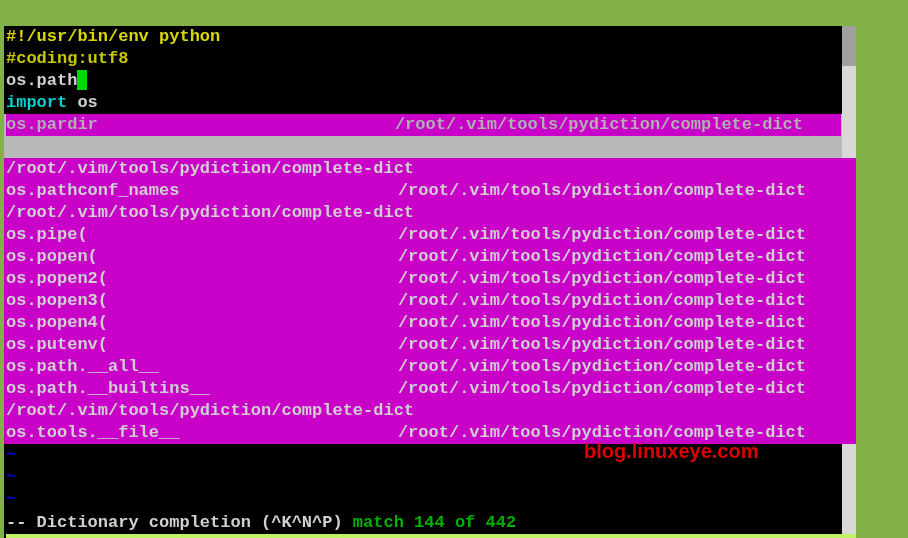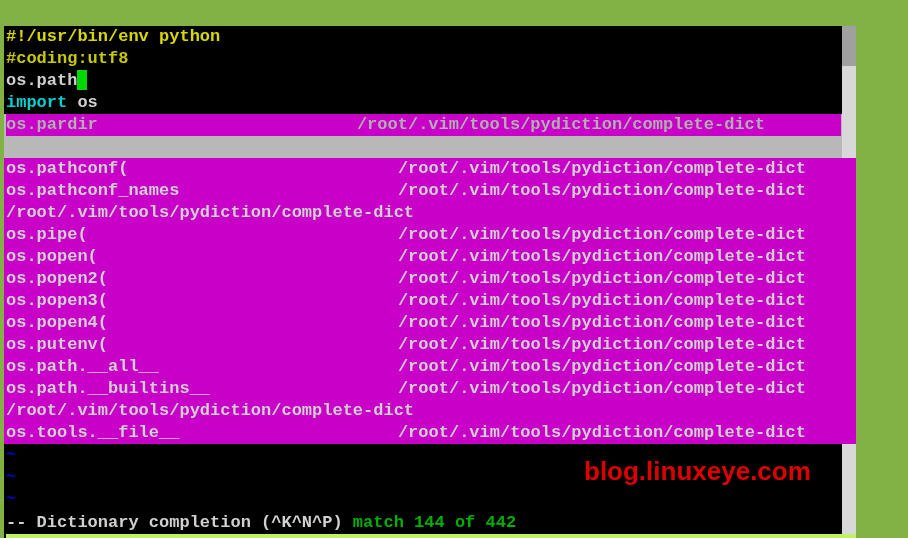--- a/index.html
+++ b/index.html
@@ -58,21 +58,21 @@
     }
     .selected-row {
       background: #b8b8b8;
     }
     .selected-row > div {
       background: #c800c8;
       color: #b0b0b0;
       display: flex;
       justify-content: space-between;
       padding-left: 0;
-      padding-right: 76px;
+      padding-right: 38px;
       height: 22px;
       line-height: 22px;
       margin-left: 2px;
       width: 835px;
     }
     .tilde { color: #0000c8; padding-left: 2px; }
     .cursor {
       display: inline-block;
       width: 10px;
       height: 20px;
@@ -96,24 +96,24 @@
       background: #bef264;
       color: #000;
       line-height: 22px;
       font-family: Liberation Serif, serif;
     }
     .green-status .right { position: absolute; right: 10px; }
     .watermark-url {
       position: absolute;
       color: #dc0000;
       font-weight: bold;
-      font-size: 26px;
+      font-size: 20px;
       font-family: Arial, sans-serif;
       left: 580px;
-      top: 430px;
+      top: 414px;
     }
     .watermark-cn {
       position: absolute;
       right: 4px;
       bottom: 2px;
       font-family: sans-serif;
       font-size: 18px;
       color: rgba(255,255,255,0.6);
       text-shadow: 0 0 2px #000;
     }
@@ -144,21 +144,21 @@
 
     <div class="selected-row">
       <div>
         <span>os.pardir</span>
         <span>/root/.vim/tools/pydiction/complete-dict</span>
       </div>
     </div>
     <div class="line" style="background:#b8b8b8;">&nbsp;</div>
 
     <div id="popup-wrapper">
-        <div class="line magenta-bg"><span>os.pathconf(</span><span>/root/.vim/tools/pydiction/complete-dict</span></div>
+        <div class="line magenta-bg"><span>/root/.vim/tools/pydiction/complete-dict</span></div>
         <div class="line magenta-bg"><span>os.pathconf_names</span><span>/root/.vim/tools/pydiction/complete-dict</span></div>
         <div class="line magenta-bg"><span>/root/.vim/tools/pydiction/complete-dict</span></div>
         <div class="line magenta-bg"><span>os.pipe(</span><span>/root/.vim/tools/pydiction/complete-dict</span></div>
         <div class="line magenta-bg"><span>os.popen(</span><span>/root/.vim/tools/pydiction/complete-dict</span></div>
         <div class="line magenta-bg"><span>os.popen2(</span><span>/root/.vim/tools/pydiction/complete-dict</span></div>
         <div class="line magenta-bg"><span>os.popen3(</span><span>/root/.vim/tools/pydiction/complete-dict</span></div>
         <div class="line magenta-bg"><span>os.popen4(</span><span>/root/.vim/tools/pydiction/complete-dict</span></div>
         <div class="line magenta-bg"><span>os.putenv(</span><span>/root/.vim/tools/pydiction/complete-dict</span></div>
         <div class="line magenta-bg"><span>os.path.__all__</span><span>/root/.vim/tools/pydiction/complete-dict</span></div>
         <div class="line magenta-bg"><span>os.path.__builtins__</span><span>/root/.vim/tools/pydiction/complete-dict</span></div>

